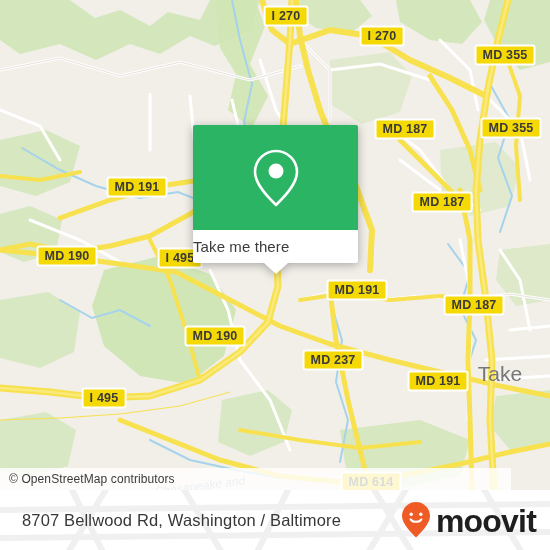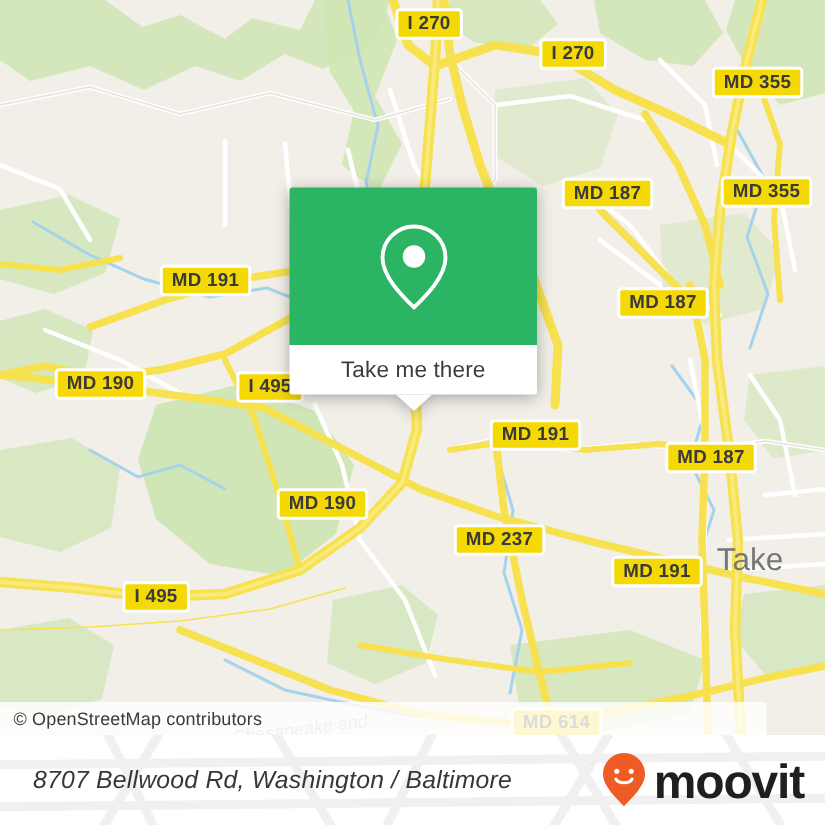--- a/index.html
+++ b/index.html
@@ -58,21 +58,20 @@
     display: flex;
     align-items: center;
     justify-content: center;
   }
   #popup-foot {
     height: 33px;
     background: #ffffff;
     border-radius: 0 0 2px 2px;
     display: flex;
     align-items: center;
-    justify-content: center;
     position: relative;
   }
   #popup-label {
     font-size: 15px;
     color: #3c3c3c;
     letter-spacing: 0.1px;
     white-space: nowrap;
   }
   #popup-tail {
     position: absolute;
@@ -104,21 +103,20 @@
   #footer-address {
     position: absolute;
     left: 22px; top: 0;
     height: 60px;
     display: flex;
     align-items: center;
     font-size: 16.5px;
     color: #373737;
     letter-spacing: 0.15px;
     white-space: nowrap;
-    font-style: italic;
   }
   #footer-logo {
     position: absolute;
     right: 14px; top: 0;
     height: 60px;
     display: flex;
     align-items: center;
     gap: 5px;
   }
   #moovit-word {

